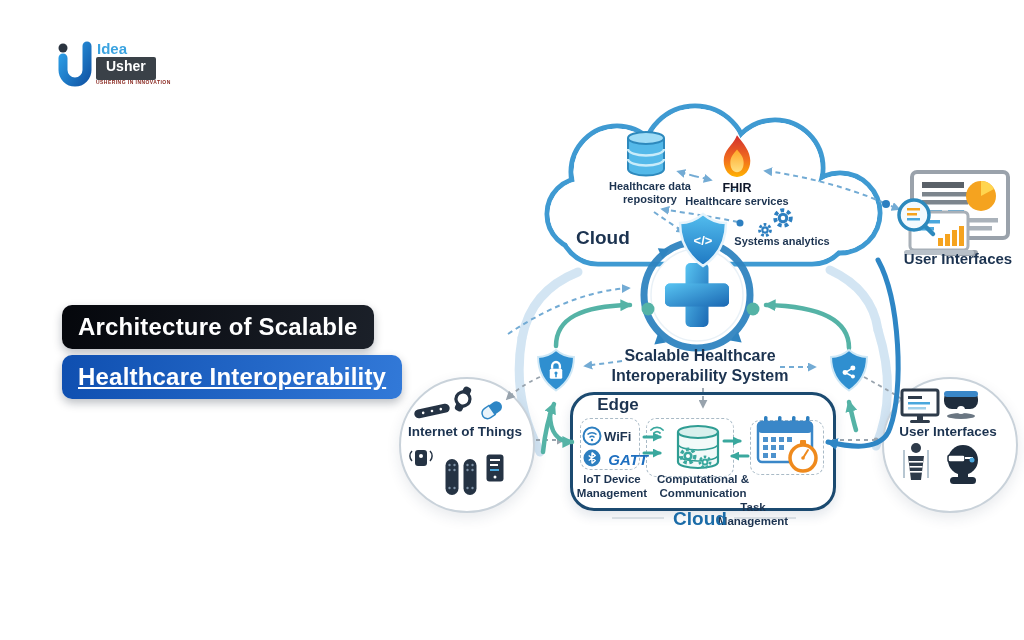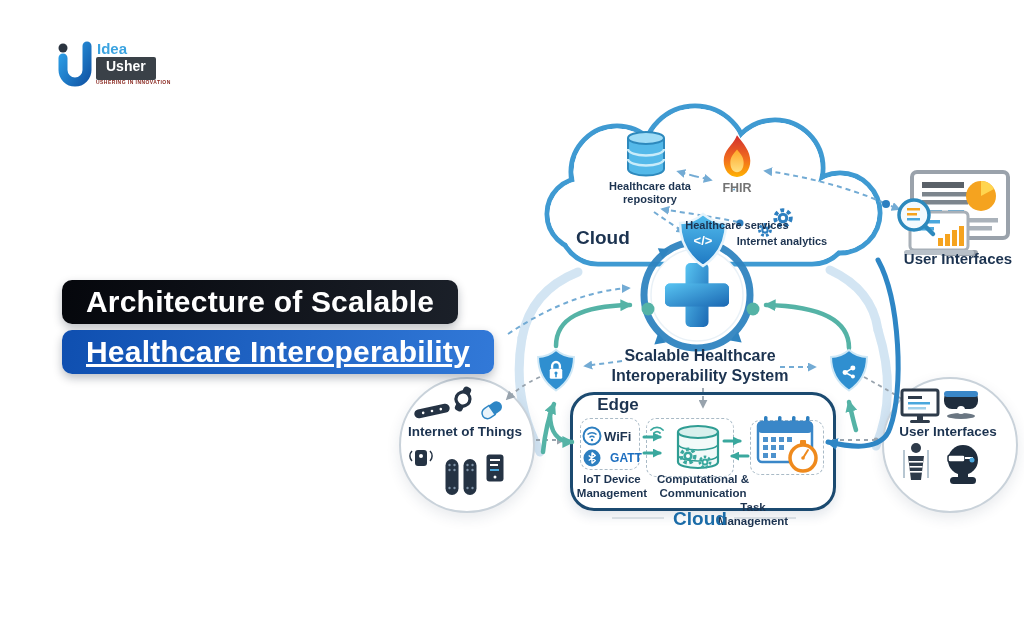--- a/index.html
+++ b/index.html
@@ -1,22 +1,22 @@
 <!DOCTYPE html>
 <html><head>
 <meta charset="utf-8">
 <style>
   html,body{margin:0;padding:0;background:#fff;}
   .stage{position:relative;width:1024px;height:640px;background:#ffffff;overflow:hidden;
          font-family:"Liberation Sans","DejaVu Sans",sans-serif;}
   svg.layer{position:absolute;left:0;top:0;}
   .lbl{position:absolute;color:#1c3350;font-weight:700;text-align:center;line-height:1.22;}
-  .pill{position:absolute;left:62px;color:#fff;font-weight:700;font-size:30px;line-height:44px;
-        padding:0 24px;border-radius:10px;white-space:nowrap;letter-spacing:.2px;
-        box-shadow:0 4px 10px rgba(10,20,40,.28);}
+  .pill{position:absolute;left:62px;color:#fff;font-weight:700;font-size:24px;line-height:44px;
+        padding:0 16px;border-radius:10px;white-space:nowrap;letter-spacing:.2px;
+        box-shadow:0 4px 10px rgba(10,20,40,.28);margin-top:25px;}
   #pill1{top:280px;background:linear-gradient(100deg,#05070c,#1b2029);}
   #pill2{top:330px;background:linear-gradient(100deg,#0f4fb0,#3279d8);text-decoration:underline;}
   #pill3{top:383px;background:linear-gradient(100deg,#05070c,#23272f);}
   .edgebox{position:absolute;left:570px;top:392px;width:260px;height:113px;background:#fff;
            border:3.5px solid #1b4a70;border-radius:24px;box-shadow:0 5px 12px rgba(20,50,90,.12);}
   .dashbox{position:absolute;border:1.6px dashed #a9bac6;border-radius:10px;background:transparent;}
   #dash1{left:580px;top:418px;width:58px;height:50px;}
   #dash2{left:646px;top:418px;width:86px;height:57px;}
   #dash3{left:750px;top:420px;width:72px;height:53px;}
   .circleNode{position:absolute;width:132px;height:132px;border-radius:50%;background:#fff;
@@ -380,29 +380,29 @@
 
   <div id="logoIdea">Idea</div>
   <div id="logoUsher">Usher</div>
   <div id="logoTag">USHERING IN INNOVATION</div>
 
   <div class="pill" id="pill1">Architecture of Scalable</div>
   <div class="pill" id="pill2">Healthcare Interoperability</div>
 
   <div class="lbl nowrap" style="left:576px;top:226px;width:70px;font-size:19px;text-align:left;">Cloud</div>
   <div class="lbl" style="left:598px;top:180px;width:104px;font-size:11px;">Healthcare data repository</div>
-  <div class="lbl" style="left:706px;top:181px;width:62px;font-size:12.5px;color:#737373;">FHIR</div>
-  <div class="lbl nowrap" style="left:676px;top:195px;width:122px;font-size:11px;margin-top:24px;">Healthcare services</div>
-  <div class="lbl nowrap" style="left:716px;top:235px;width:132px;font-size:11px;">Internet analytics</div>
+  <div class="lbl" style="left:706px;top:181px;width:62px;font-size:12.5px;color:#0f172a;">FHIR</div>
+  <div class="lbl nowrap" style="left:676px;top:195px;width:122px;font-size:11px;">Healthcare services</div>
+  <div class="lbl nowrap" style="left:716px;top:235px;width:132px;font-size:11px;">Systems analytics</div>
 
   <div class="lbl" style="left:594px;top:346px;width:212px;font-size:16px;">Scalable Healthcare Interoperability System</div>
 
   <div class="lbl nowrap" style="left:588px;top:395px;width:60px;font-size:17px;text-align:center;">Edge</div>
   <div class="lbl nowrap" style="left:604px;top:429px;width:40px;font-size:13px;text-align:left;">WiFi</div>
-  <div class="lbl nowrap" style="left:604px;top:451px;width:44px;font-size:12px;text-align:center;color:#1e6fc0;">GATT</div>
+  <div class="lbl nowrap" style="left:604px;top:451px;width:44px;font-size:15px;text-align:right;color:#1e6fc0;font-style:italic;">GATT</div>
   <div class="lbl" style="left:571px;top:472px;width:82px;font-size:11.5px;">IoT Device Management</div>
   <div class="lbl" style="left:648px;top:472px;width:110px;font-size:11.5px;">Computational &amp; Communication</div>
   <div class="lbl" style="left:707px;top:472px;width:92px;font-size:11.5px;margin-top:28px;">Task Management</div>
   <div class="lbl" style="left:660px;top:507px;width:80px;font-size:19px;color:#1b6ca8;">Cloud</div>
 
   <div class="lbl nowrap" style="left:385px;top:424px;width:160px;font-size:13.5px;">Internet of Things</div>
   <div class="lbl nowrap" style="left:868px;top:424px;width:160px;font-size:13.5px;">User Interfaces</div>
   <div class="lbl nowrap" style="left:878px;top:250px;width:160px;font-size:15px;">User Interfaces</div>
 
 </div>

